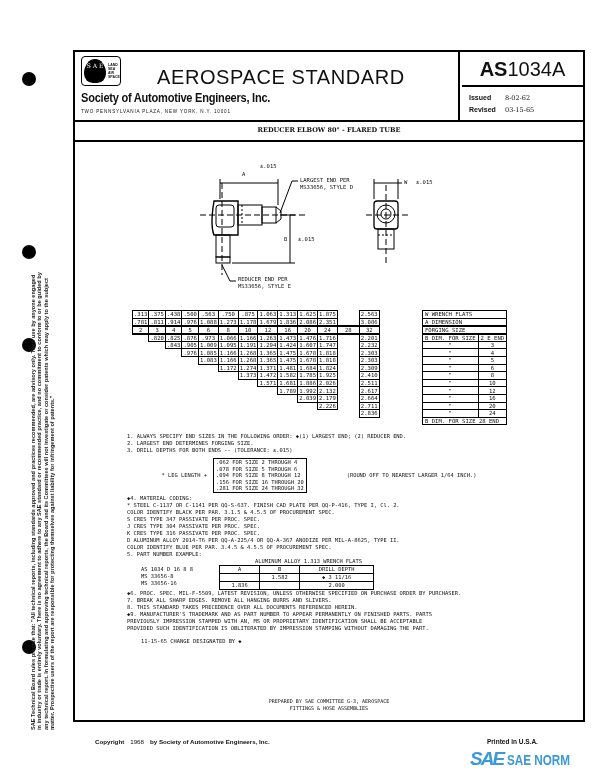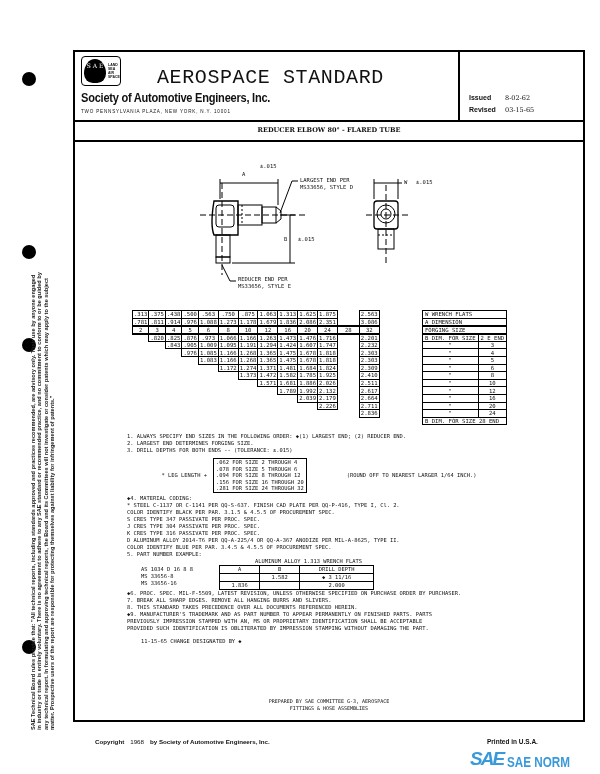--- a/index.html
+++ b/index.html
@@ -28,21 +28,21 @@
     position: absolute; left: 6px; top: 4px; width: 40px; height: 30px;
     border: 1.5px solid #000; border-radius: 4px; display: flex; align-items: center;
   }
   .logo-tri {
     width: 22px; height: 24px; margin-left: 2px; background: #000;
     border-radius: 50% 50% 40% 40% / 60% 60% 40% 40%;
     color: #fff; font-size: 6px; font-family: "DejaVu Serif", serif; text-align: center; line-height: 8px; padding-top: 3px;
   }
   .logo-words { font-size: 3.5px; line-height: 4px; margin-left: 2px; font-family: "Liberation Sans", sans-serif; font-weight: bold; }
   .title {
-    position: absolute; left: 82px; top: 14px; font-family: Liberation Mono, monospace;
+    position: absolute; left: 82px; top: 14px; font-family: Liberation Sans, sans-serif;
     font-size: 20px; letter-spacing: 0.6px; font-weight: normal;
   }
   .org {
     position: absolute; left: 6px; top: 38px; font-family: "Liberation Sans", sans-serif;
     font-size: 13.5px; font-weight: bold; letter-spacing: -0.3px; transform: scaleX(0.82); transform-origin: left;
   }
   .addr { position: absolute; left: 6px; top: 57px; font-family: "Liberation Sans", sans-serif; font-size: 4.6px; letter-spacing: 0.8px; }
   .std-box { position: absolute; left: 387px; top: 0; width: 121px; height: 35px; border-bottom: 2px solid #000; text-align: center; padding-top: 6px; }
   .std-no { font-family: "Liberation Sans", sans-serif; font-size: 20px; }
   .std-no b { font-weight: bold; }
@@ -69,21 +69,21 @@
   .notes { position: absolute; left: 52px; top: 381px; width: 450px; font-size: 5.4px; line-height: 7px; }
   .note-line { white-space: nowrap; }
   .leg-box { border: 1px solid #000; border-bottom-width: 1.5px; display: inline-block; padding: 0 2px; line-height: 6.6px; }
   .pn-tbl { border-collapse: collapse; font-size: 5.4px; }
   .pn-tbl td { border: 1px solid #000; padding: 0 3px; text-align: center; height: 7px; }
 
   .footer-prep { position: absolute; left: 0; top: 646px; width: 508px; text-align: center; font-size: 5px; line-height: 6.5px; }
   .copyright { position: absolute; left: 95px; top: 738px; font-family: "Liberation Sans", sans-serif; font-size: 6.2px; font-weight: bold; }
   .copyright .yr { font-weight: normal; margin: 0 6px; }
   .printed { position: absolute; left: 487px; top: 738px; font-family: "Liberation Sans", sans-serif; font-size: 6.5px; font-weight: bold; }
-  .watermark { position: absolute; left: 470px; top: 748px; display: flex; align-items: flex-end; }
+  .watermark { position: absolute; left: 470px; top: 748px; display: flex; align-items: center; }
   .wm-sae { font-family: "Liberation Sans", sans-serif; font-weight: bold; font-size: 19px; color: #3a9ad9; font-style: italic; letter-spacing: -2px; }
   .wm-norm { font-family: "Liberation Sans", sans-serif; font-weight: bold; font-size: 15px; color: #3a9ad9; margin-left: 4px; transform: scaleX(0.78); transform-origin: left; }
 </style>
 </head>
 <body>
 
 <div class="hole" style="top:72px"></div>
 <div class="hole" style="top:245px"></div>
 <div class="hole" style="top:338px"></div>
 <div class="hole" style="top:640px"></div>
@@ -105,20 +105,23 @@
         <div class="logo-words">
           <div>LAND</div>
           <div>SEA</div>
           <div>AIR</div>
           <div>SPACE</div>
         </div>
       </div>
       <div class="title">AEROSPACE STANDARD</div>
       <div class="org">Society of Automotive Engineers, Inc.</div>
       <div class="addr">TWO PENNSYLVANIA PLAZA, NEW YORK, N.Y. 10001</div>
+    </div>
+    <div class="std-box">
+      <span class="std-no"><b>AS</b><span>1034A</span></span>
     </div>
     <div class="dates">
       <div><span class="lbl">Issued</span><span class="val">8-02-62</span></div>
       <div><span class="lbl">Revised</span><span class="val">03-15-65</span></div>
     </div>
   </div>
 
   <div class="doc-title">REDUCER ELBOW 80° - FLARED TUBE</div>
   <div class="title-rule"></div>
 

